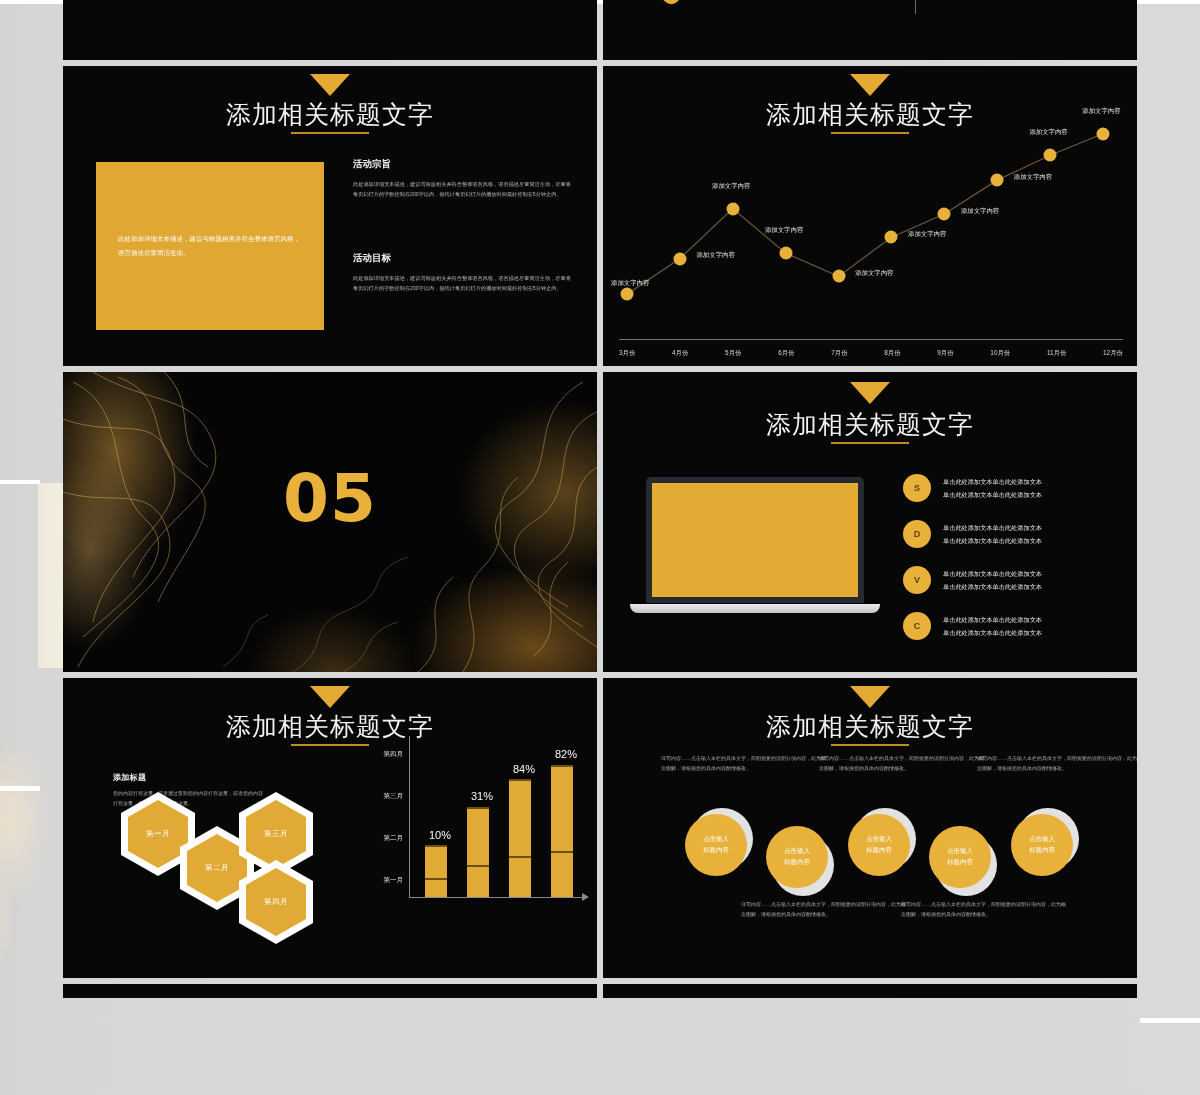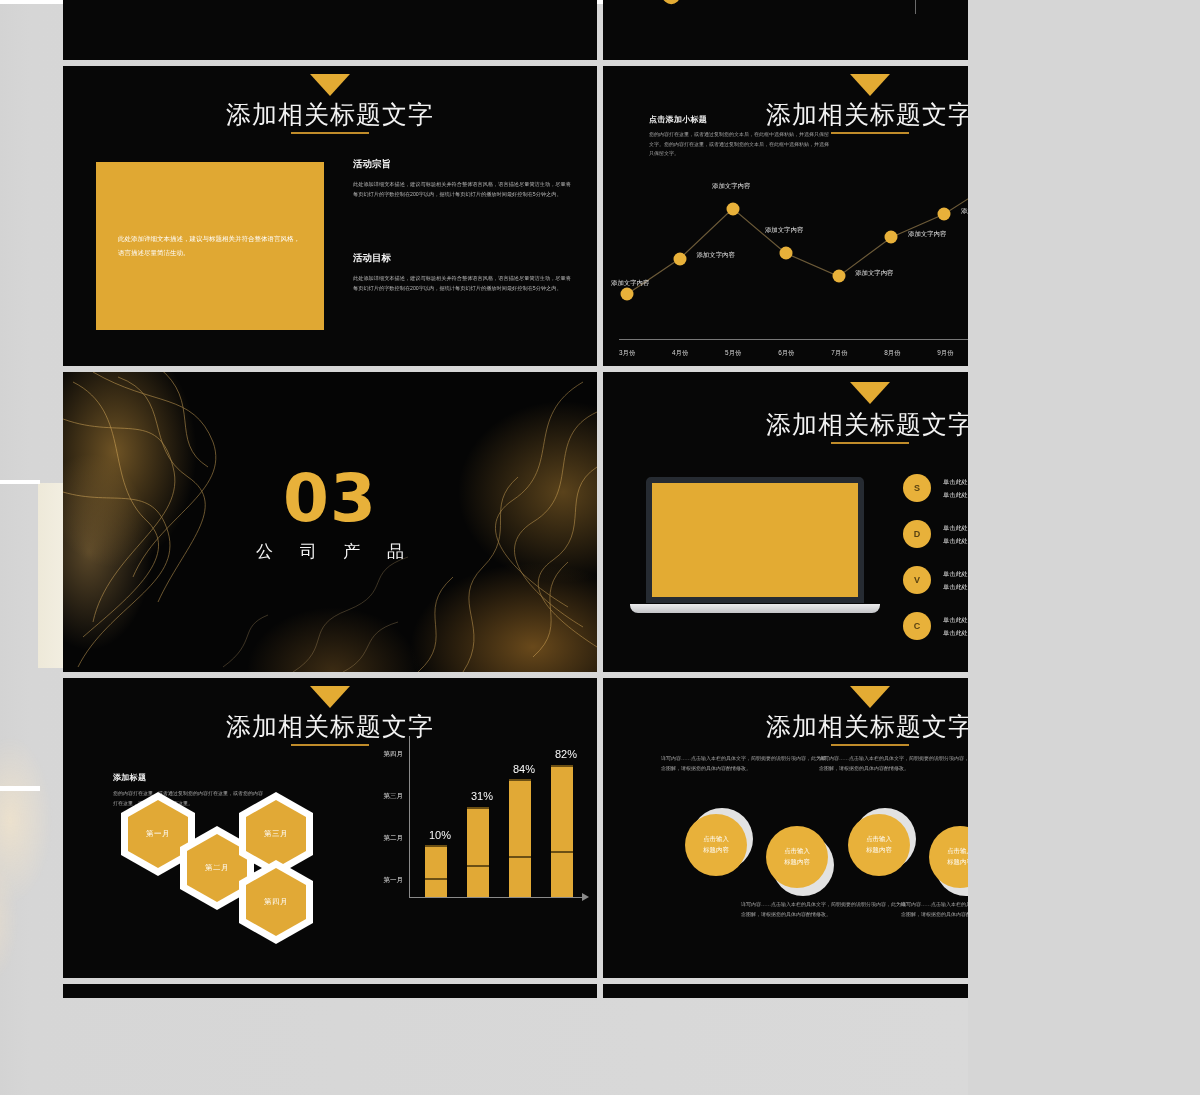--- a/index.html
+++ b/index.html
@@ -4,21 +4,21 @@
 <style>
   * { box-sizing: border-box; margin: 0; padding: 0; }
   html, body {
     width: 1200px; height: 1095px;
     overflow: hidden;
     background: #d6d6d6;
     font-family: "Liberation Sans", "DejaVu Sans", sans-serif;
   }
   #page {
     position: relative;
-    width: 968px; height: 1095px;
+    width: 1200px; height: 1095px;
     background: linear-gradient(to right, #d3d3d3 0%, #d6d6d6 3%, #d9d9d9 100%);
     overflow: hidden;
   }
   
   .gutter-panel {
     position: absolute; left: 38px; top: 483px;
     width: 34px; height: 185px;
     background: linear-gradient(to right, #efead9, #f5f1e4);
     opacity: .95;
   }
@@ -276,24 +276,20 @@
           <h3 style="font-size:9.5px;font-weight:bold;color:#f5f5f5;">活动宗旨</h3>
           <p class="tiny" style="margin-top:9px;">此处添加详细文本描述，建议与标题相关并符合整体语言风格，语言描述尽量简洁生动，尽量将每页幻灯片的字数控制在200字以内，据统计每页幻灯片的播放时间最好控制在5分钟之内。</p>
         </div>
       </div>
 
       <div class="slide">
         <div class="tri-down" style="top:8px;"></div>
         <div class="slide-title" style="top:32px;">添加相关标题文字</div>
         <div class="title-rule" style="top:66px;"></div>
 
-        <div class="lc-note">
-          <h4 class="sub-h">点击添加小标题</h4>
-          <p class="tiny-d" style="margin-top:5px;">您的内容打在这里，或者通过复制您的文本后，在此框中选择粘贴，并选择只保留文字。您的内容打在这里，或者通过复制您的文本后，在此框中选择粘贴，并选择只保留文字。</p>
-        </div>
 
         <div class="lc-area">
           <svg id="lc-svg" width="100%" height="100%" viewBox="0 0 518 224" preserveAspectRatio="none" style="position:absolute;inset:0;">
             <polyline id="lc-poly" fill="none" stroke="#6c5a38" stroke-width="1.2" points="16,188.1818181818182 68.88888888888889,152.54545454545456 121.77777777777777,102.65454545454547 174.66666666666666,147.2 227.55555555555554,170.36363636363637 280.44444444444446,131.16363636363636 333.3333333333333,108 386.2222222222222,74.14545454545456 439.1111111111111,49.19999999999999 492,27.818181818181813"></polyline>
           </svg>
           <div id="lc-points">
               <div class="lc-dot" style="left: 3.0888%; top: 84.0097%;"></div>
               <div class="lc-lbl" style="left: 0%; top: 77.0097%;">添加文字内容</div>
               <div class="lc-dot" style="left: 13.299%; top: 68.1006%;"></div>
               <div class="lc-lbl" style="left: 16.499%; top: 64.9006%;">添加文字内容</div>
@@ -352,22 +348,21 @@
             <path d="M400,300 C430,255 385,230 420,195 C455,160 420,135 455,105"></path>
             <path d="M355,300 C395,265 350,240 390,205"></path>
             <path d="M470,285 C510,250 465,225 505,190"></path>
           </g>
           <g fill="none" stroke="#f7d08f" stroke-width="0.5" opacity="0.55">
             <path d="M230,300 C270,275 240,255 285,238 C330,220 300,200 345,185"></path>
             <path d="M280,300 C315,282 295,262 335,250"></path>
             <path d="M160,295 C195,270 175,255 205,243"></path>
           </g>
         </svg>
-        <div class="s5-num">03</div>
-        <div class="s5-sub">公 司 产 品</div>
+        <div class="s5-num">05</div>
       </div>
 
       <div class="slide">
         <div class="tri-down" style="top:10px;"></div>
         <div class="slide-title" style="top:36px;">添加相关标题文字</div>
         <div class="title-rule" style="top:70px;"></div>
 
         <div class="s6-laptop">
           <div class="s6-screen"></div>
           <div class="s6-base"></div>

